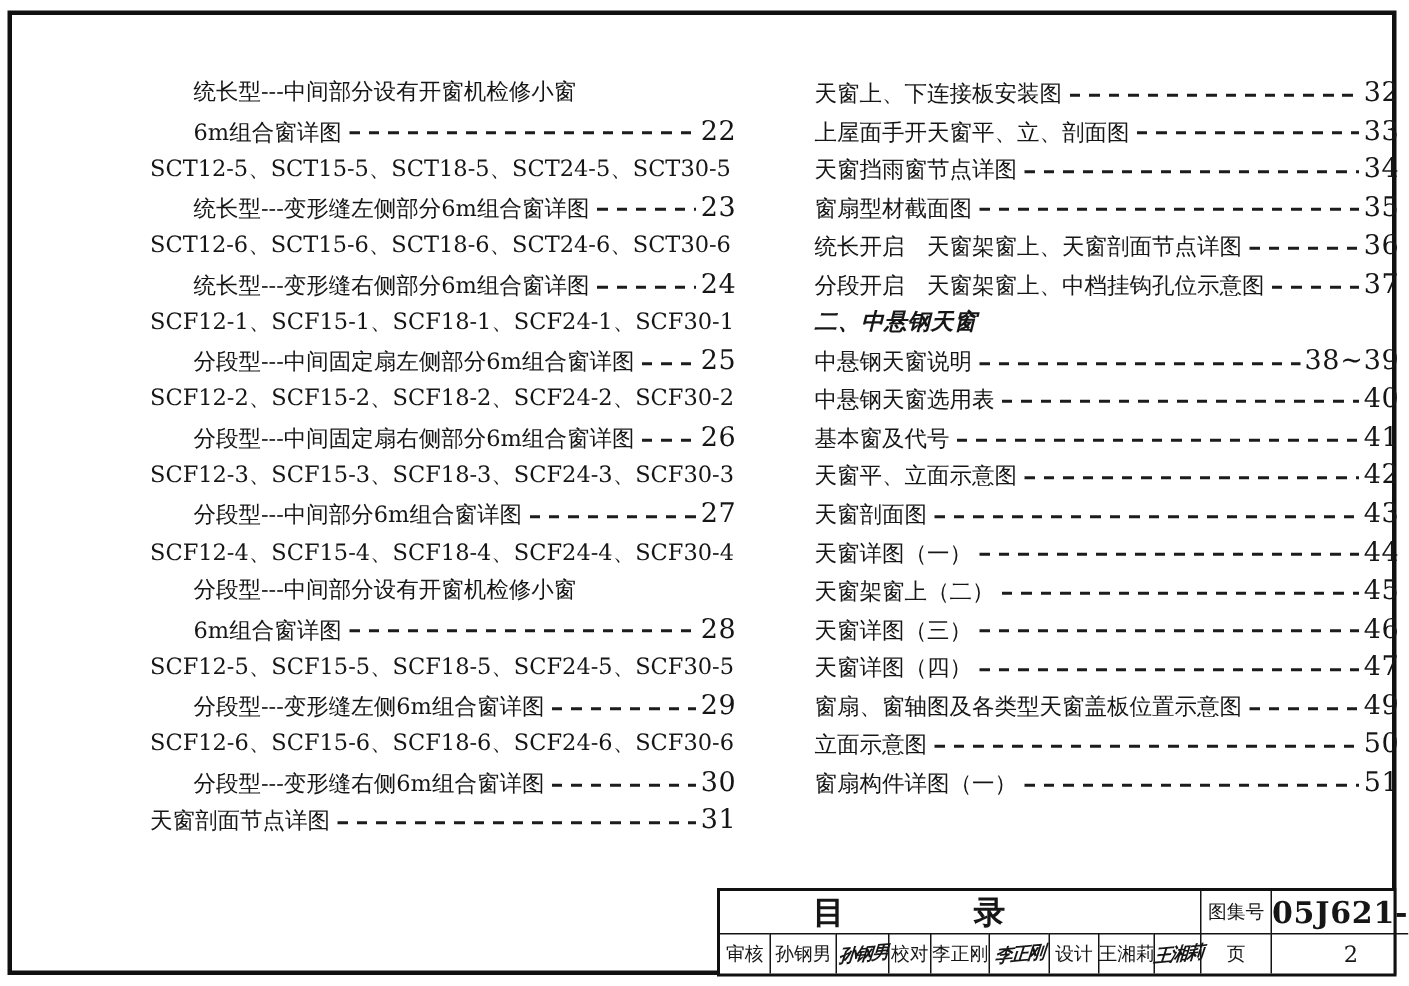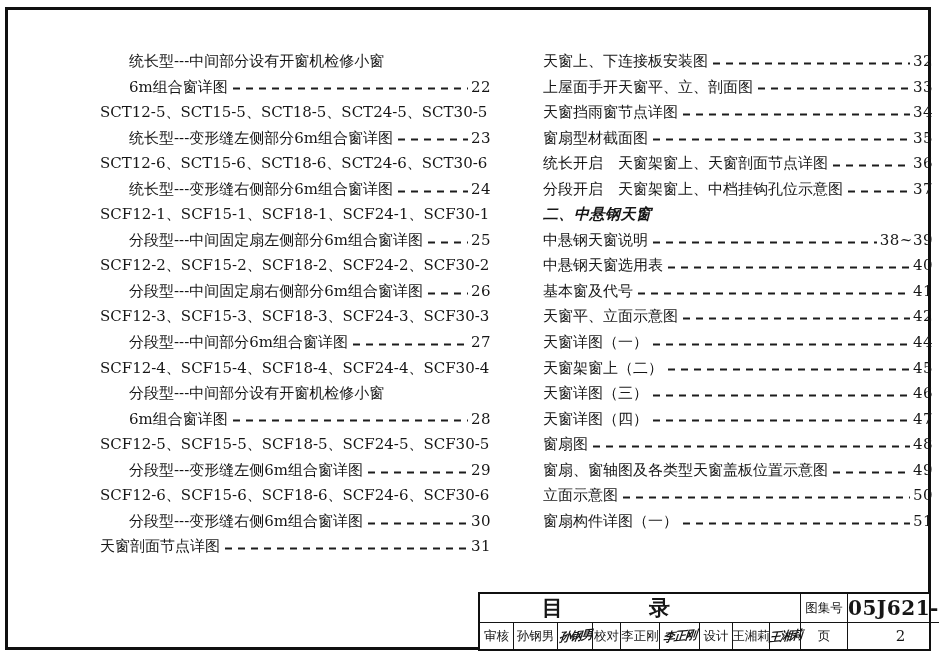--- a/index.html
+++ b/index.html
@@ -21,21 +21,21 @@
     font-size:15px;line-height:25.55px;white-space:nowrap;
   }
   .toc-row.indent{padding-left:29px;}
   .toc-row.bold .toc-text{font-weight:700;letter-spacing:0.5px;font-style:italic;}
   .toc-text{flex:0 0 auto;}
   .leader{
     flex:1 1 auto;min-width:10px;height:2px;align-self:center;
     transform:translateY(1.5px);margin:0 3px 0 5px;
     background:repeating-linear-gradient(90deg,#1c1c1c 0 7px,transparent 7px 13px);
   }
-  .toc-page{flex:0 0 auto;font-size:15px;letter-spacing:0.5px;}
+  .toc-page{flex:0 0 auto;font-size:18px;letter-spacing:0.5px;}
   
   .tb{
     position:absolute;left:478px;top:592px;width:453px;height:59px;
     box-sizing:border-box;border:2.5px solid #101010;background:#ffffff;
     display:grid;
     grid-template-columns:33px 44px 35px 28px 39px 40px 33px 37px 31px 47px auto;
     grid-template-rows:28px auto;
   }
   .tb-cell{
     display:flex;align-items:center;justify-content:center;
@@ -194,43 +194,43 @@
         <span class="toc-text">基本窗及代号</span>
         <span class="leader"></span>
         <span class="toc-page">41</span>
       </div>
       <div class="toc-row">
         <span class="toc-text">天窗平、立面示意图</span>
         <span class="leader"></span>
         <span class="toc-page">42</span>
       </div>
       <div class="toc-row">
+        <span class="toc-text">天窗剖面图</span>
+        <span class="leader"></span>
+        <span class="toc-page">43</span>
+      </div>
+      <div class="toc-row">
         <span class="toc-text">天窗详图（一）</span>
         <span class="leader"></span>
         <span class="toc-page">44</span>
       </div>
       <div class="toc-row">
         <span class="toc-text">天窗架窗上（二）</span>
         <span class="leader"></span>
         <span class="toc-page">45</span>
       </div>
       <div class="toc-row">
         <span class="toc-text">天窗详图（三）</span>
         <span class="leader"></span>
         <span class="toc-page">46</span>
       </div>
       <div class="toc-row">
         <span class="toc-text">天窗详图（四）</span>
         <span class="leader"></span>
         <span class="toc-page">47</span>
-      </div>
-      <div class="toc-row">
-        <span class="toc-text">窗扇图</span>
-        <span class="leader"></span>
-        <span class="toc-page">48</span>
       </div>
       <div class="toc-row">
         <span class="toc-text">窗扇、窗轴图及各类型天窗盖板位置示意图</span>
         <span class="leader"></span>
         <span class="toc-page">49</span>
       </div>
       <div class="toc-row">
         <span class="toc-text">立面示意图</span>
         <span class="leader"></span>
         <span class="toc-page">50</span>

